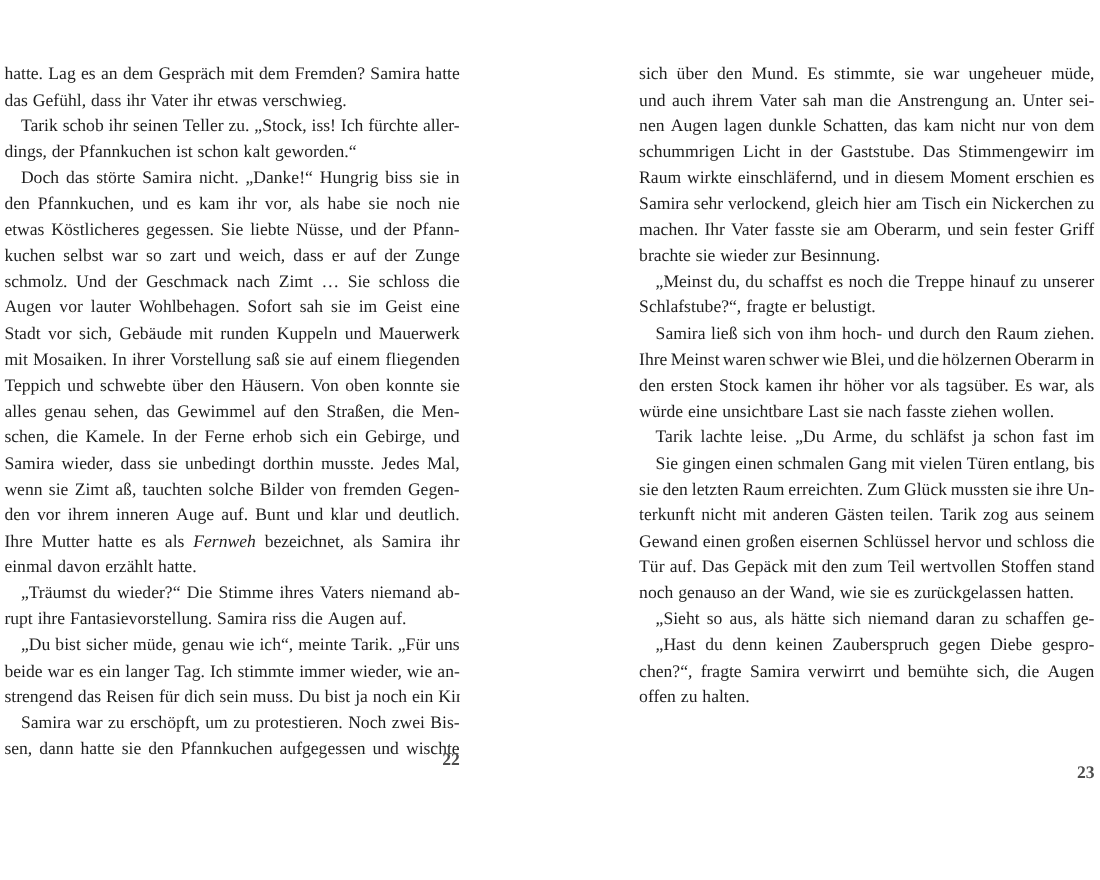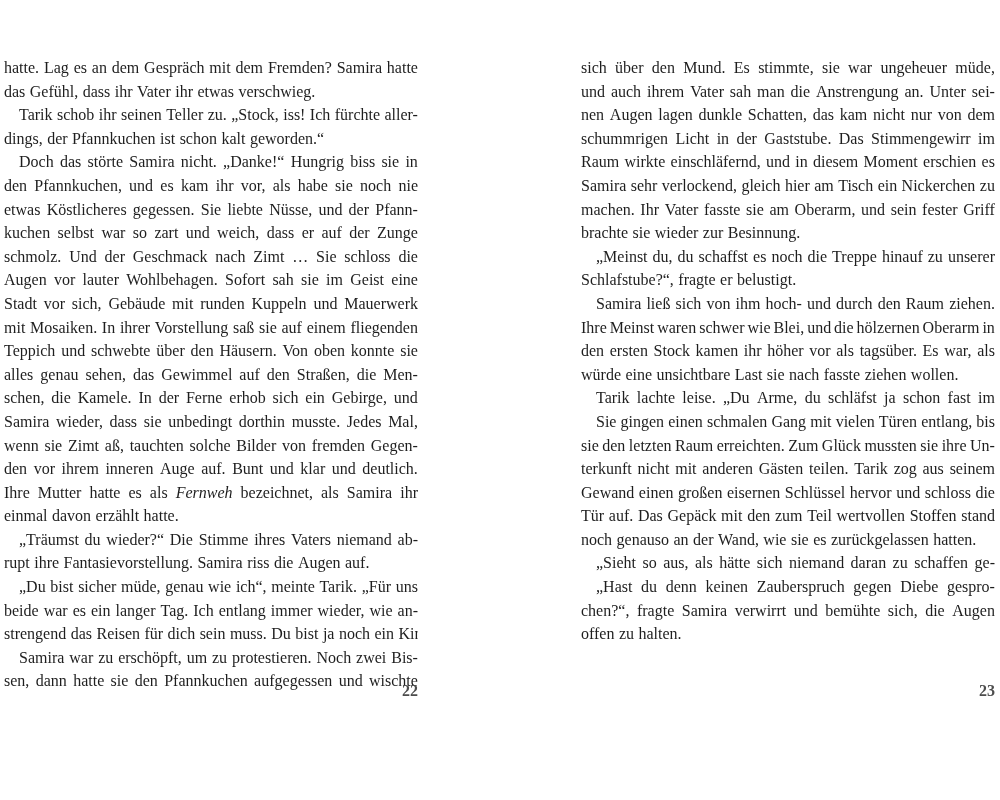--- a/index.html
+++ b/index.html
@@ -32,21 +32,21 @@
   .line.ind{padding-left:15px;}
   .word{white-space:pre;}
   .em{font-style:italic;}
   .pagenum{
     position:absolute;top:682px;width:414px;
     text-align:right;font-size:16px;
     color:var(--pagenum-color);
     font-weight:bold;
   }
   .pagenum-left{left:4px;}
-  .pagenum-right{left:581px;}
+  .pagenum-right{left:581px;margin-top:12px;}
 </style>
 </head>
 <body>
 
 <div class="spread">
   <div class="col col-left">
       <div class="line just">
         <span class="word">hatte.</span>
         <span class="word">Lag</span>
         <span class="word">es</span>
@@ -315,21 +315,21 @@
         <span class="word">uns</span>
       </div>
       <div class="line just">
         <span class="word">beide</span>
         <span class="word">war</span>
         <span class="word">es</span>
         <span class="word">ein</span>
         <span class="word">langer</span>
         <span class="word">Tag.</span>
         <span class="word">Ich</span>
-        <span class="word">entlang</span>
+        <span class="word">stimmte</span>
         <span class="word">immer</span>
         <span class="word">wieder,</span>
         <span class="word">wie</span>
         <span class="word">an-</span>
       </div>
       <div class="line last">
         <span class="word">strengend</span>
         <span class="word">das</span>
         <span class="word">Reisen</span>
         <span class="word">für</span>

